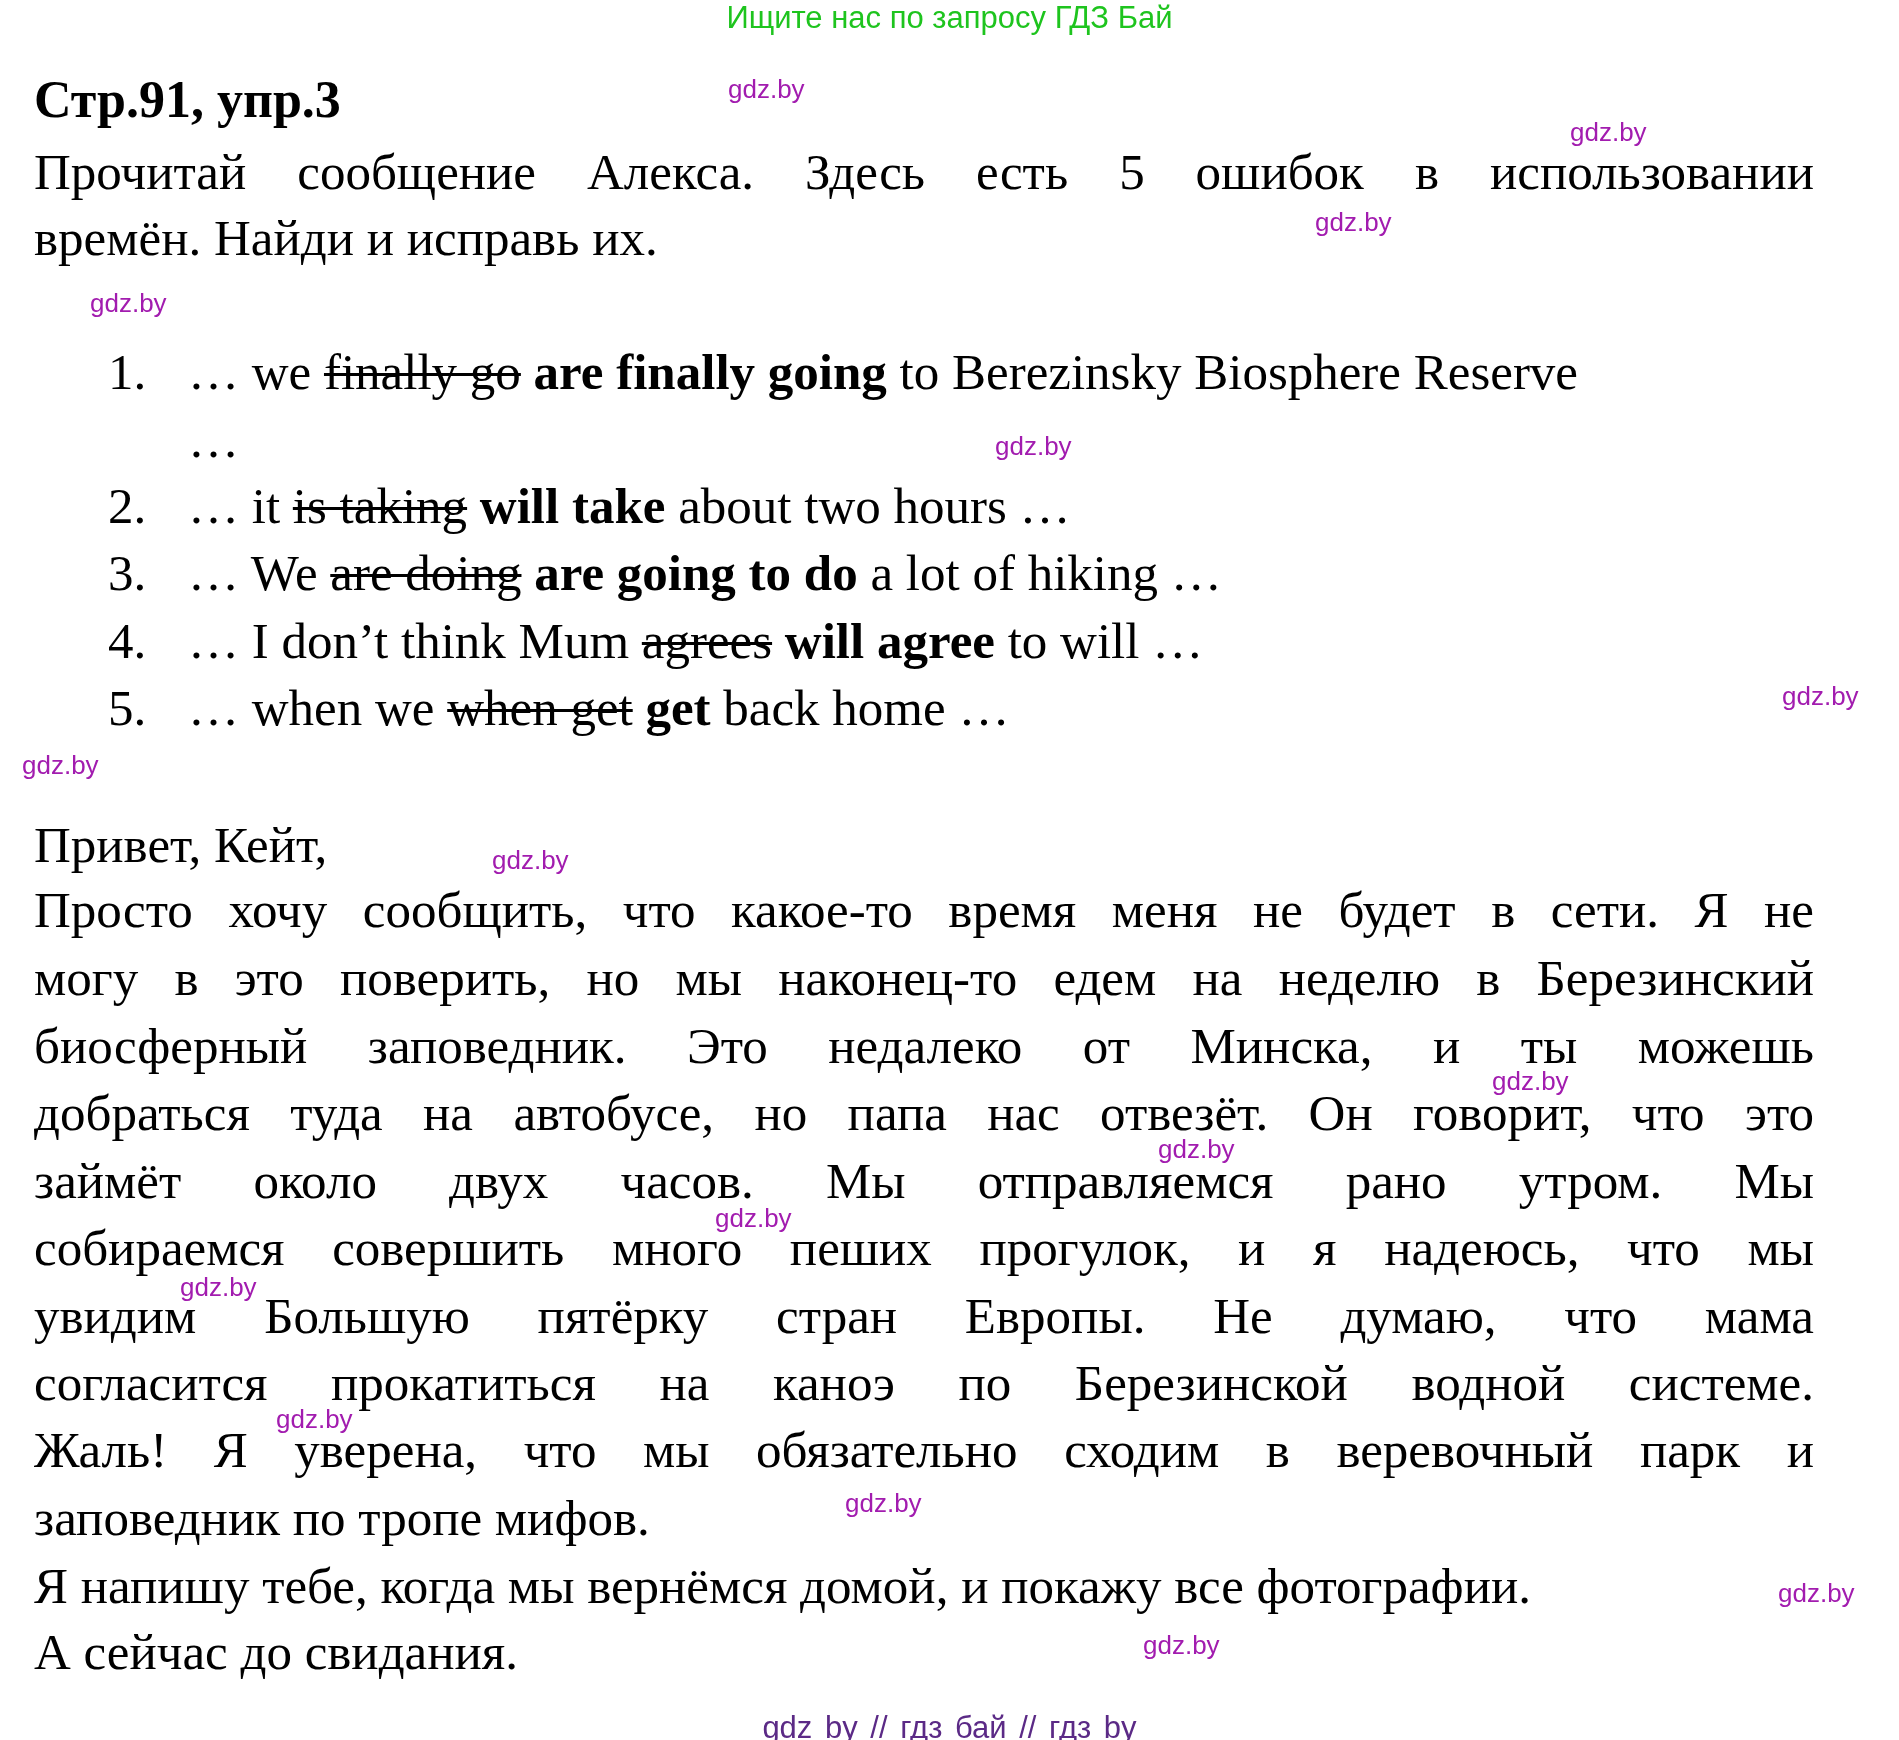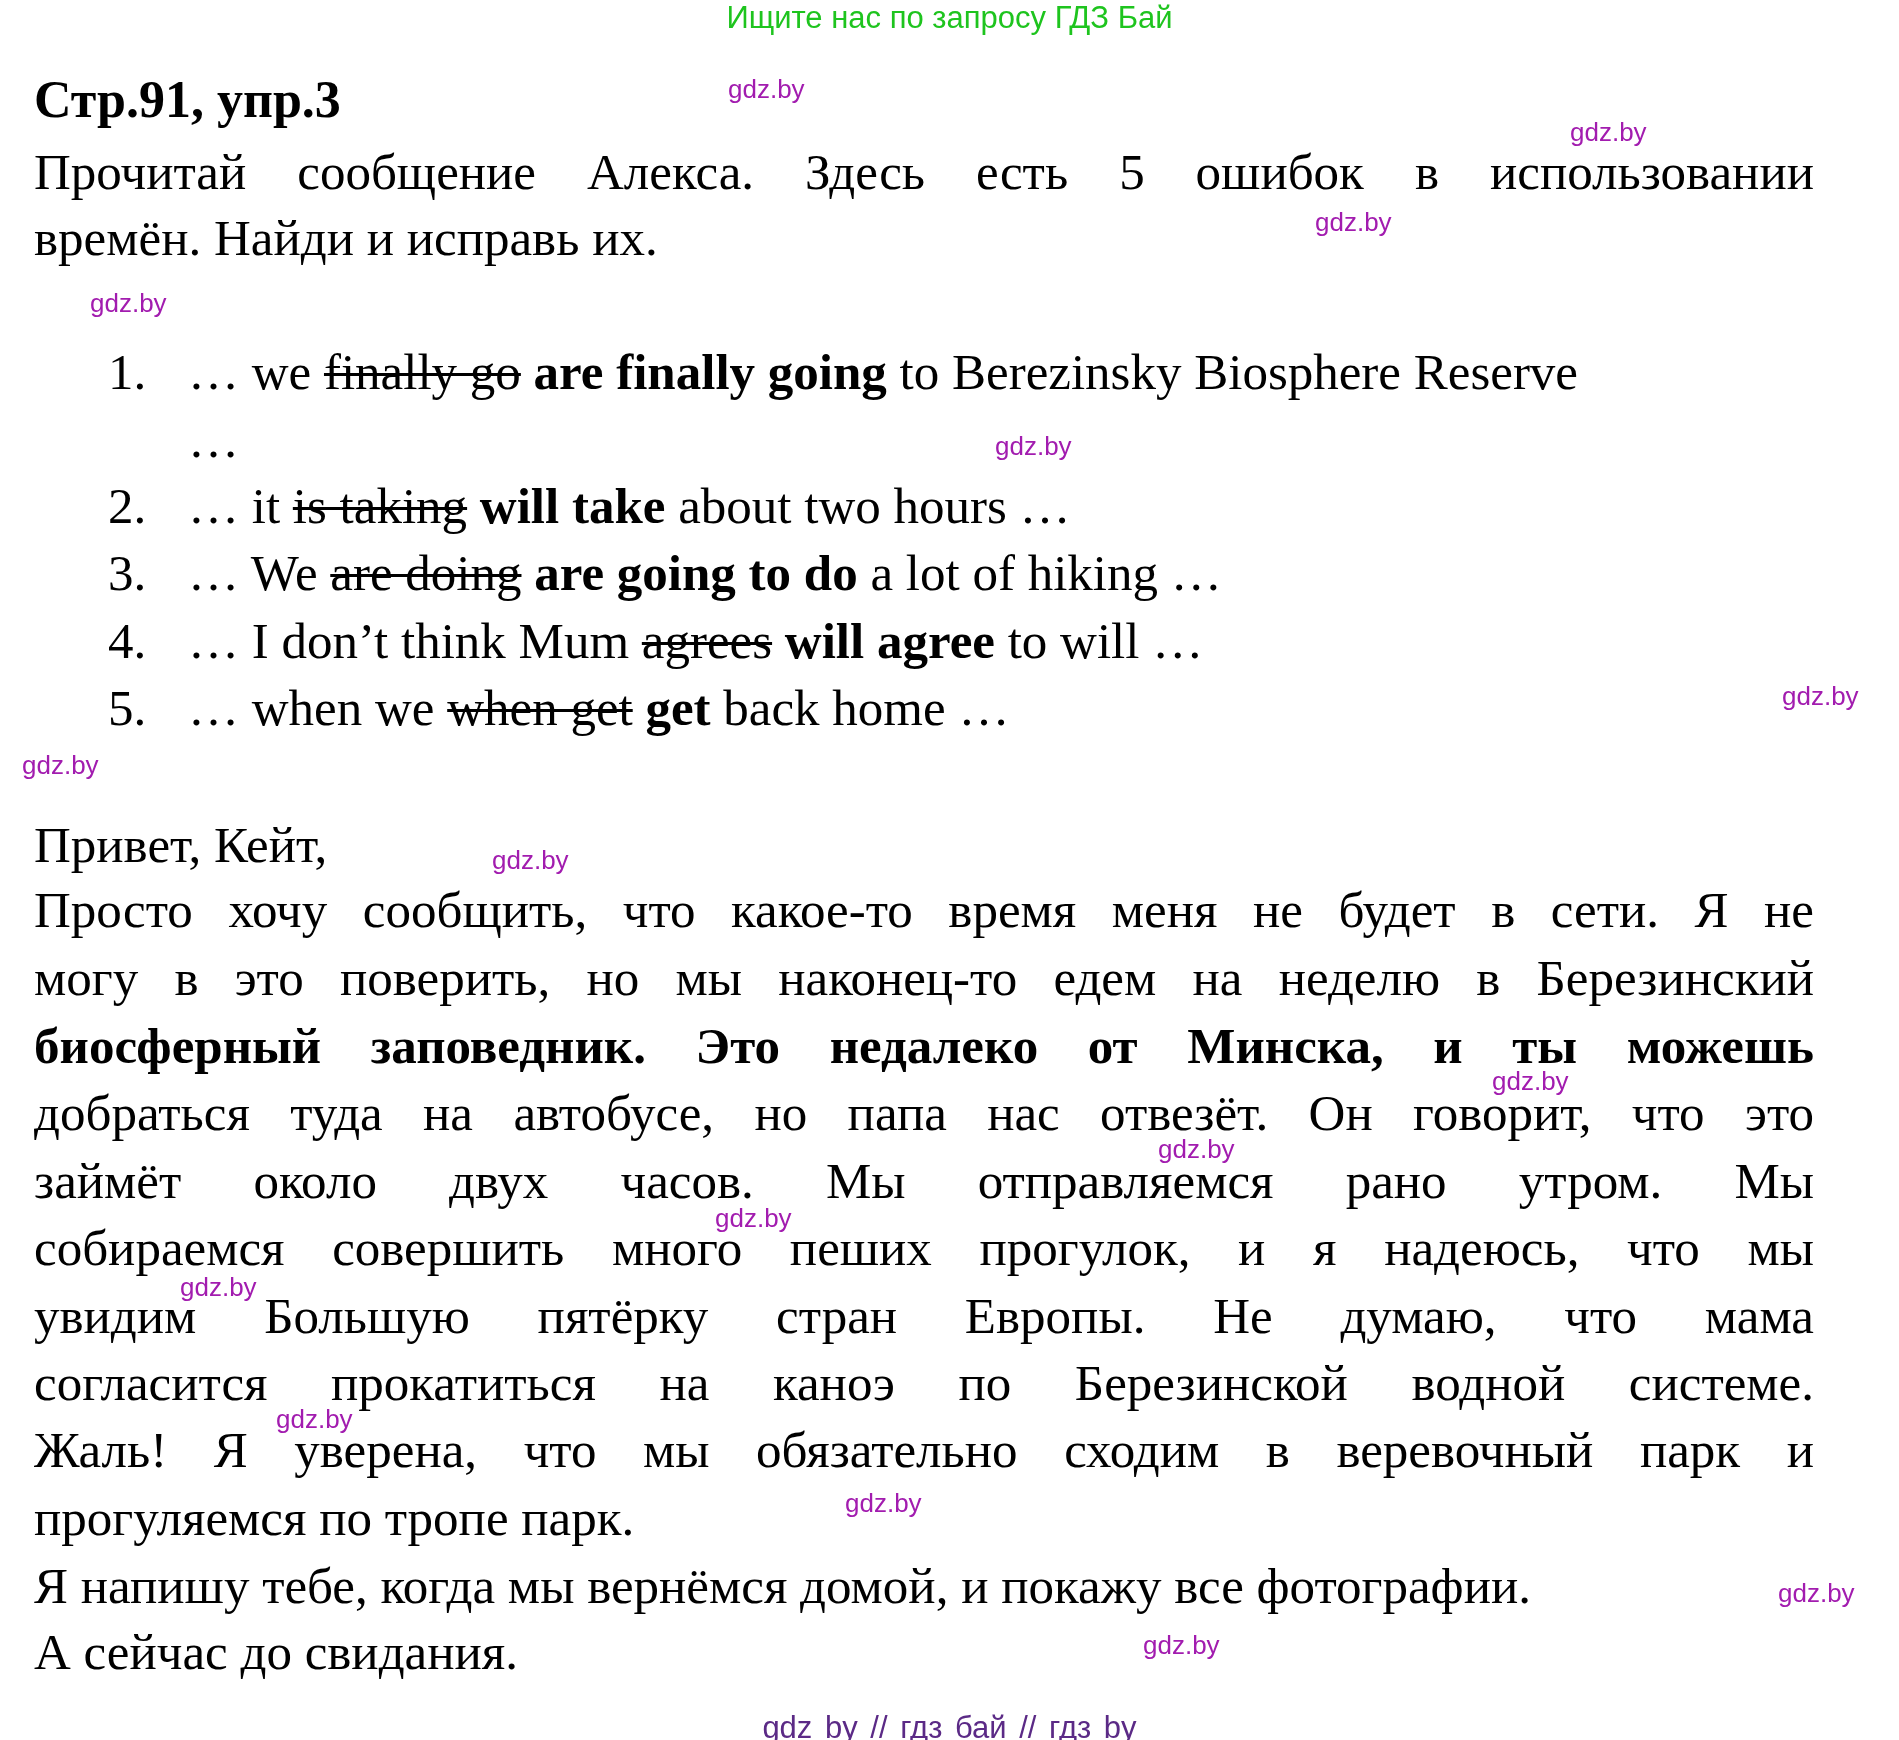--- a/index.html
+++ b/index.html
@@ -44,28 +44,28 @@
   <span class="num">4.</span><span>… I don’t think Mum </span><span class="strike">agrees</span> <span class="bold">will agree</span><span> to will …</span>
 </div>
 
 <div class="list-item serif" style="top:678px;">
   <span class="num">5.</span><span>… when we </span><span class="strike">when get</span> <span class="bold">get</span><span> back home …</span>
 </div>
 
 <div class="line serif" style="top:815px;">Привет, Кейт,</div>
 <div class="line serif just" style="top:880px;">Просто хочу сообщить, что какое-то время меня не будет в сети. Я не</div>
 <div class="line serif just" style="top:948px;">могу в это поверить, но мы наконец-то едем на неделю в Березинский</div>
-<div class="line serif just" style="top:1016px;font-weight:bold;">биосферный заповедник. Это недалеко от Минска, и ты можешь</div>
+<div class="line serif just" style="top:1016px;">биосферный заповедник. Это недалеко от Минска, и ты можешь</div>
 <div class="line serif just" style="top:1083px;">добраться туда на автобусе, но папа нас отвезёт. Он говорит, что это</div>
 <div class="line serif just" style="top:1151px;">займёт около двух часов. Мы отправляемся рано утром. Мы</div>
 <div class="line serif just" style="top:1218px;">собираемся совершить много пеших прогулок, и я надеюсь, что мы</div>
 <div class="line serif just" style="top:1286px;">увидим Большую пятёрку стран Европы. Не думаю, что мама</div>
 <div class="line serif just" style="top:1353px;">согласится прокатиться на каноэ по Березинской водной системе.</div>
 <div class="line serif just" style="top:1420px;">Жаль! Я уверена, что мы обязательно сходим в веревочный парк и</div>
-<div class="line serif" style="top:1488px;">прогуляемся по тропе парк.</div>
+<div class="line serif" style="top:1488px;">заповедник по тропе мифов.</div>
 <div class="line serif" style="top:1556px; width:auto;">Я напишу тебе, когда мы вернёмся домой, и покажу все фотографии.</div>
 <div class="line serif" style="top:1622px;">А сейчас до свидания.</div>
 
 <div class="wm sans" style="left:728px; top:74px;">gdz.by</div>
 <div class="wm sans" style="left:1570px; top:117px;">gdz.by</div>
 <div class="wm sans" style="left:1315px; top:207px;">gdz.by</div>
 <div class="wm sans" style="left:90px; top:288px;">gdz.by</div>
 <div class="wm sans" style="left:995px; top:431px;">gdz.by</div>
 <div class="wm sans" style="left:1782px; top:681px;">gdz.by</div>
 <div class="wm sans" style="left:22px; top:750px;">gdz.by</div>

